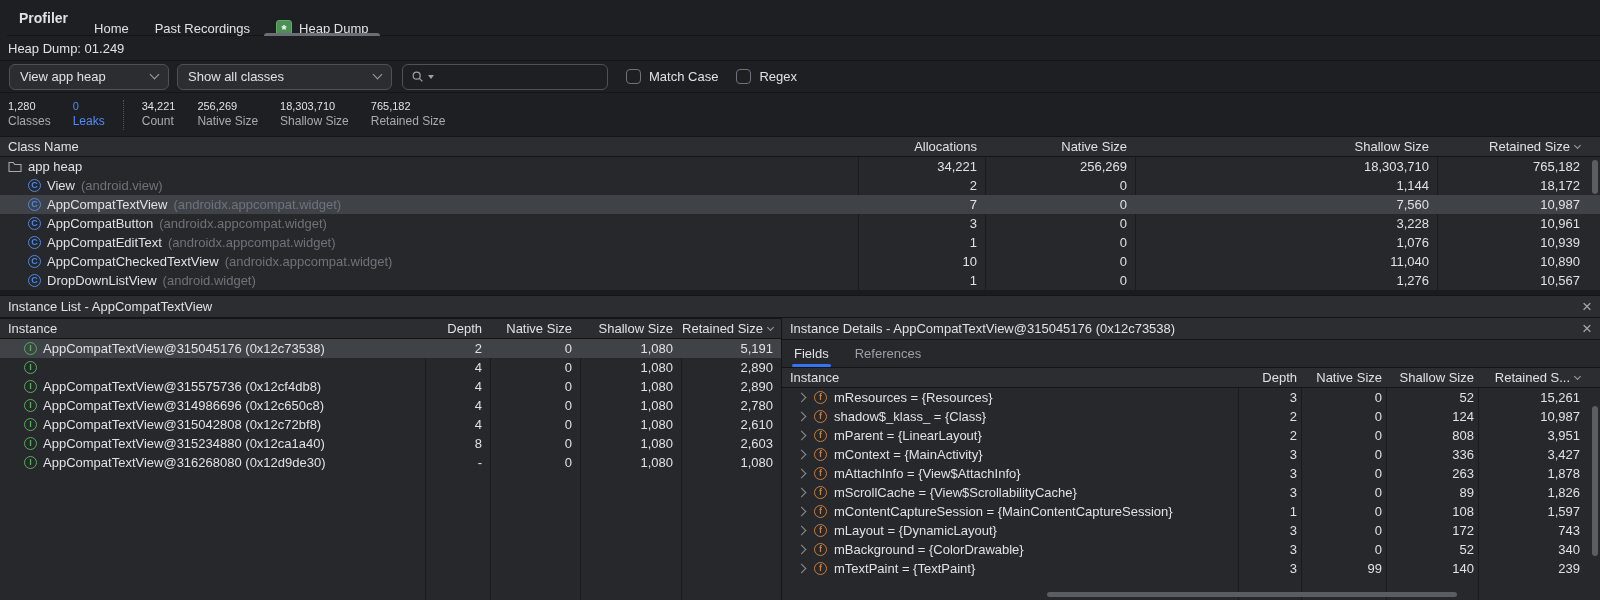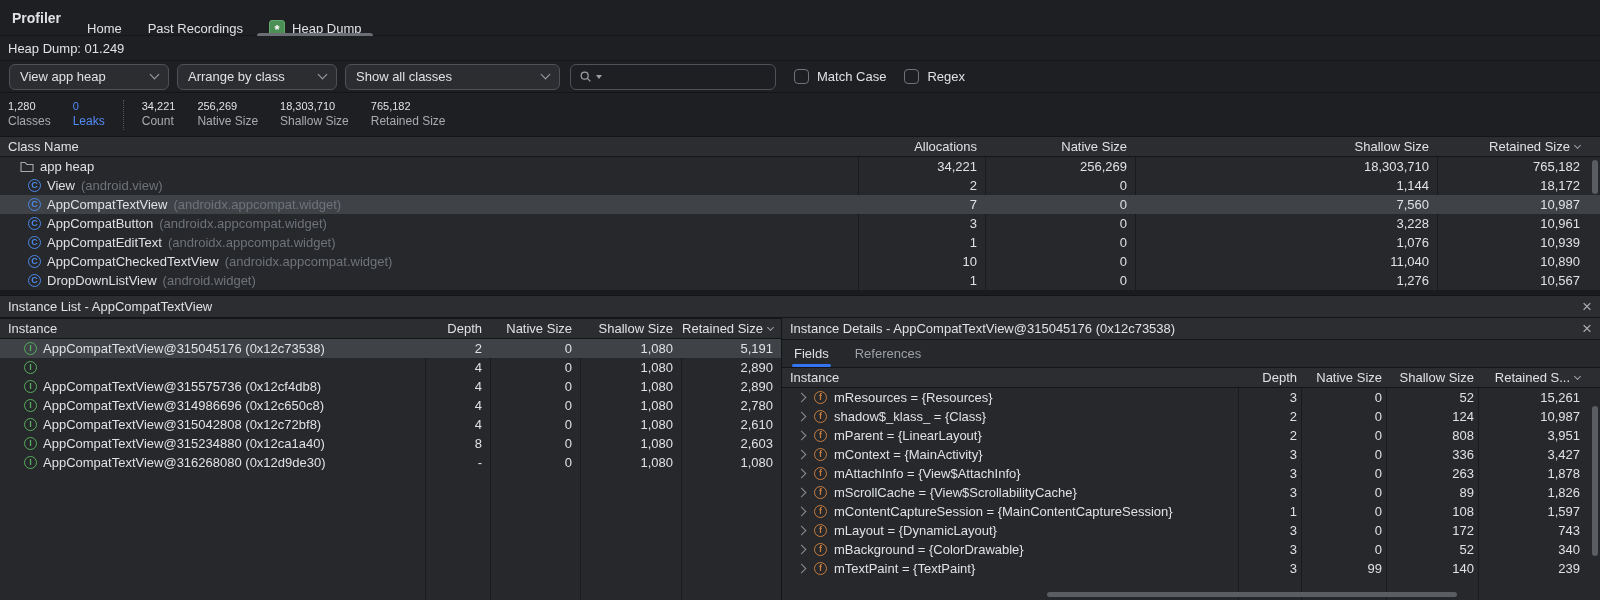--- a/index.html
+++ b/index.html
@@ -6,21 +6,21 @@
   html,body { width:1600px; height:600px; overflow:hidden; }
   body {
     background:#1e1f22; color:#dfe1e5;
     font-family:"Liberation Sans", "DejaVu Sans", sans-serif;
     font-size:13px;
   }
   .app { width:1600px; height:600px; display:flex; flex-direction:column; position:relative; }
 
   
   .tabbar { height:36px; display:flex; align-items:center; padding-left:12px; gap:26px;
-            border-bottom:1px solid #141517; flex:none; }
+            border-bottom:1px solid #141517; flex:none;margin-left:7px; }
   .app-title { font-weight:bold; font-size:14px; }
   .tab { height:36px; display:flex; align-items:flex-end; gap:7px; position:relative; cursor:default; }
   .tab.active::after { content:""; position:absolute; left:-12px; right:-12px; bottom:0; height:3px;
             background:#6b6e75; border-radius:3px 3px 0 0; }
   .hd-icon { width:16px; height:16px; background:#4b8f54; border:1px solid #61a96b; border-radius:3px;
             display:inline-flex; align-items:center; justify-content:center; color:#fff;
             font-size:13px; font-weight:bold; line-height:1; padding-top:4px; }
 
   
   .subheader { height:25px; display:flex; align-items:center; padding-left:8px;
@@ -66,21 +66,21 @@
   .icon-circ.blue  { border:1px solid #4d89e8; color:#4d89e8; }
   .icon-circ.green { border:1px solid #57ad5c; color:#57ad5c; }
   .icon-circ.orange{ border:1px solid #c87d3f; color:#c87d3f; }
   .collines { position:absolute; inset:0; z-index:0; }
   .collines i { position:absolute; top:0; bottom:0; width:1px; background:#1a1b1e; }
 
   
   .classes { background:#26282b; position:relative; flex:none; }
   .ct-alloc { width:127px; } .ct-native { width:150px; } .ct-shallow { width:302px; }
   .ct-ret { width:163px; padding-right:20px; }
-  .cname.lvl0 { padding-left:20px;text-align:right; }
+  .cname.lvl0 { padding-left:8px;text-align:right; }
   .cname.lvl1 { padding-left:28px; }
   .hname { padding-left:8px; }
   .folder-icon { display:inline-flex; flex:none; }
   .vscroll { position:absolute; width:6px; border-radius:3px; background:#5a5d61; z-index:3; }
 
   
   .strip { height:6px; background:#1a1b1e; border-bottom:1px solid #141517; flex:none; }
 
   
   .paneltitle { height:22px; background:#2b2d30; display:flex; align-items:center;
@@ -128,24 +128,20 @@
 
   <div class="subheader">
     <span>Heap Dump: 01.249</span>
   </div>
 
   <div class="toolbar">
     <div class="select sel-view">
       <span>View app heap</span>
       <span class="chev"></span>
     </div>
-    <div class="select sel-arrange">
-      <span>Arrange by class</span>
-      <span class="chev"></span>
-    </div>
     <div class="select sel-show">
       <span>Show all classes</span>
       <span class="chev"></span>
     </div>
     <div class="search">
       <svg class="mag" width="14" height="14" viewBox="0 0 16 16">
         <circle cx="6.5" cy="6.5" r="4" stroke="#9da0a8" fill="none" stroke-width="1.4"></circle>
         <line x1="9.6" y1="9.6" x2="13" y2="13" stroke="#9da0a8" stroke-width="1.4"></line>
       </svg>
       <span class="tri-down"></span>

